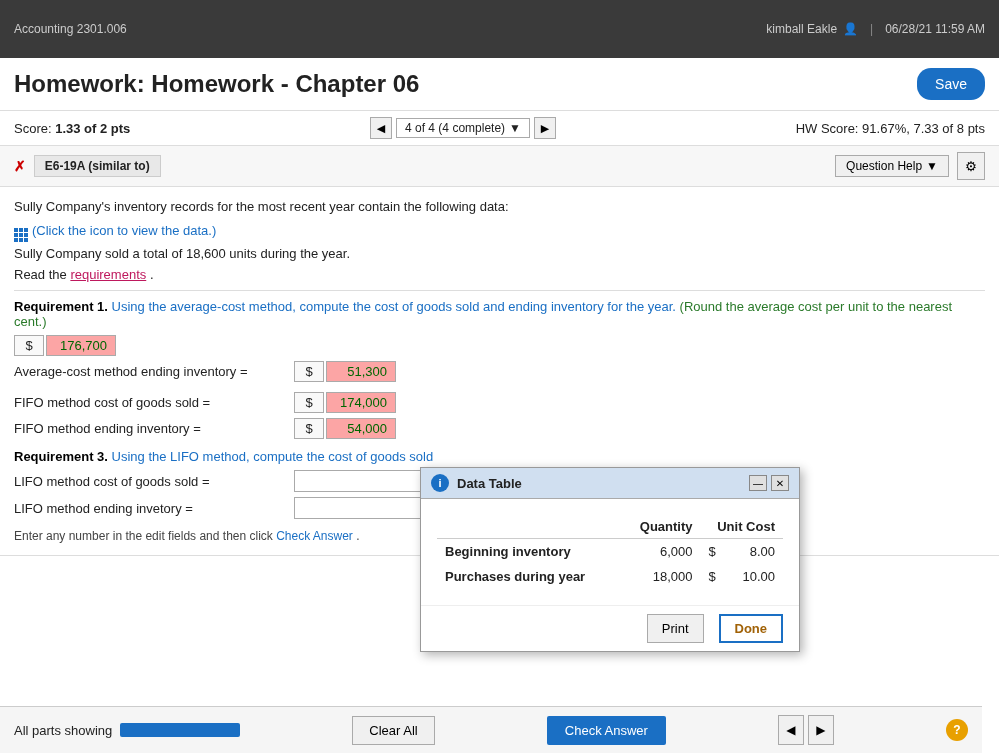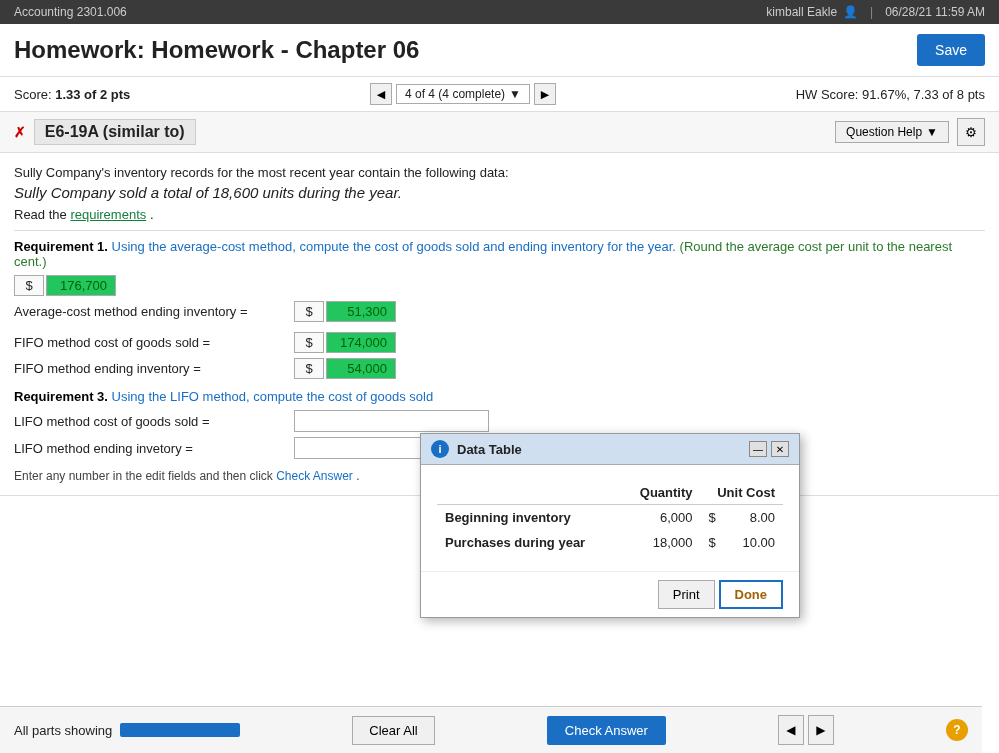--- a/index.html
+++ b/index.html
@@ -2,21 +2,21 @@
 <html><head>
   <meta charset="utf-8">
   <style>
     * { box-sizing: border-box; margin: 0; padding: 0; }
     body { font-family: Arial, sans-serif; font-size: 13px; background: #fff; color: #222; width: 999px; min-height: 753px; overflow: hidden; }
 
     
     .top-bar {
       background: #3a3a3a;
       color: #ccc;
-      padding: 5px 14px;
+      padding: 22px 14px;
       display: flex;
       justify-content: space-between;
       align-items: center;
       font-size: 12px;
     }
     .top-bar .user-info { display: flex; align-items: center; gap: 6px; }
     .top-bar .separator { color: #888; margin: 0 6px; }
 
     
     .title-bar {
@@ -27,21 +27,21 @@
       align-items: center;
       border-bottom: 1px solid #ddd;
     }
     .title-bar h1 { font-size: 24px; font-weight: bold; color: #222; }
     .save-btn {
       background: #1a6fc4;
       color: #fff;
       border: none;
       padding: 8px 18px;
       font-size: 14px;
-      border-radius: 3px;
+      border-radius: 14px;
       cursor: pointer;
     }
 
     
     .score-bar {
       display: flex;
       justify-content: space-between;
       align-items: center;
       padding: 6px 14px;
       border-bottom: 1px solid #ddd;
@@ -72,21 +72,21 @@
       align-items: center;
       padding: 6px 14px;
       border-bottom: 1px solid #ddd;
       background: #f7f7f7;
     }
     .question-title-area { display: flex; align-items: center; gap: 8px; }
     .question-badge {
       background: #e8e8e8;
       border: 1px solid #ccc;
       padding: 3px 10px;
-      font-size: 16px;
+      font-size: 12px;
       font-weight: bold;
     }
     .question-actions { display: flex; align-items: center; gap: 8px; }
     .help-btn {
       background: #f0f0f0;
       border: 1px solid #aaa;
       padding: 3px 10px;
       cursor: pointer;
       font-size: 12px;
       display: flex; align-items: center; gap: 4px;
@@ -102,22 +102,22 @@
     
     .main-content {
       padding: 12px 14px;
       background: #fff;
       border-bottom: 1px solid #ddd;
       position: relative;
     }
     .intro-text { font-size: 13px; margin-bottom: 4px; }
     .data-link { color: #1a6fc4; cursor: pointer; display: flex; align-items: center; gap: 4px; margin-bottom: 4px; }
     .data-link .grid-icon { color: #1a6fc4; font-size: 16px; }
-    .units-text { font-size: 15px; margin-bottom: 6px; font-style: italic; }
-    .req-link { color: #15803d; text-decoration: underline; cursor: pointer; text-align: right; }
+    .units-text { font-size: 13px; margin-bottom: 6px; }
+    .req-link { color: #be185d; text-decoration: underline; cursor: pointer; text-align: right; }
     .divider { border: none; border-top: 1px solid #ddd; margin: 8px 0; }
 
     
     .requirement-section { margin-bottom: 10px; }
     .req-title { font-size: 13px; margin-bottom: 6px; }
     .req-title strong { color: #000; }
     .req-title .req-instruction { color: #1a6fc4; }
     .req-title .req-note { color: #2a7a2a; }
 
     .field-row {
@@ -133,21 +133,21 @@
       min-width: 30px;
       text-align: center;
       background: #f9f9f9;
       margin-right: 2px;
     }
     .value-box {
       border: 1px solid #aaa;
       padding: 2px 8px;
       min-width: 70px;
       text-align: right;
-      background: #22c55e;
+      background: #fca5a5;
       color: #006600;
     }
     .input-box {
       border: 1px solid #aaa;
       padding: 2px 8px;
       min-width: 100px;
       height: 22px;
       background: #fff;
       outline: none;
     }
@@ -262,21 +262,21 @@
     .data-table td {
       padding: 5px 8px;
       text-align: right;
     }
     .data-table td:first-child { text-align: left; font-weight: bold; }
     .data-table td.dollar { text-align: center; width: 20px; }
     .modal-footer {
       padding: 8px 16px;
       display: flex;
       justify-content: flex-end;
-      gap: 4px;
+      gap: 15px;
       border-top: 1px solid #eee;
     }
     .print-btn {
       border: 1px solid #aaa;
       background: #f0f0f0;
       padding: 5px 14px;
       cursor: pointer;
       font-size: 13px;
     }
     .done-btn {
@@ -350,20 +350,36 @@
       <span>▼</span>
     </button>
     <button class="gear-btn">
       <span>⚙</span>
     </button>
   </div>
 </div>
 
 <div class="main-content">
   <p class="intro-text">Sully Company's inventory records for the most recent year contain the following data:</p>
+  <div class="data-link">
+    <span class="grid-icon">
+      <span class="icon-grid">
+        <span></span>
+          <span></span>
+          <span></span>
+        <span></span>
+          <span></span>
+          <span></span>
+        <span></span>
+          <span></span>
+          <span></span>
+      </span>
+    </span>
+    <span>(Click the icon to view the data.)</span>
+  </div>
   <p class="units-text">Sully Company sold a total of 18,600 units during the year.</p>
   <p>
     <span>Read the </span>
     <a class="req-link">requirements</a>
     <span>.</span>
   </p>
   <hr class="divider">
 
   <div class="requirement-section">
     <p class="req-title">

